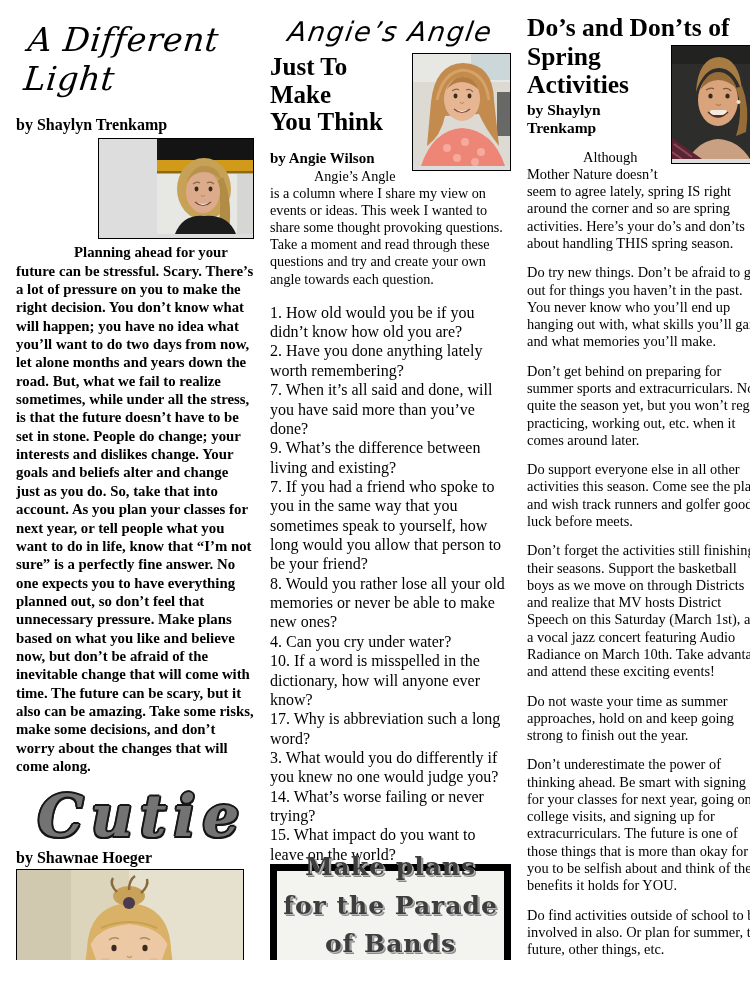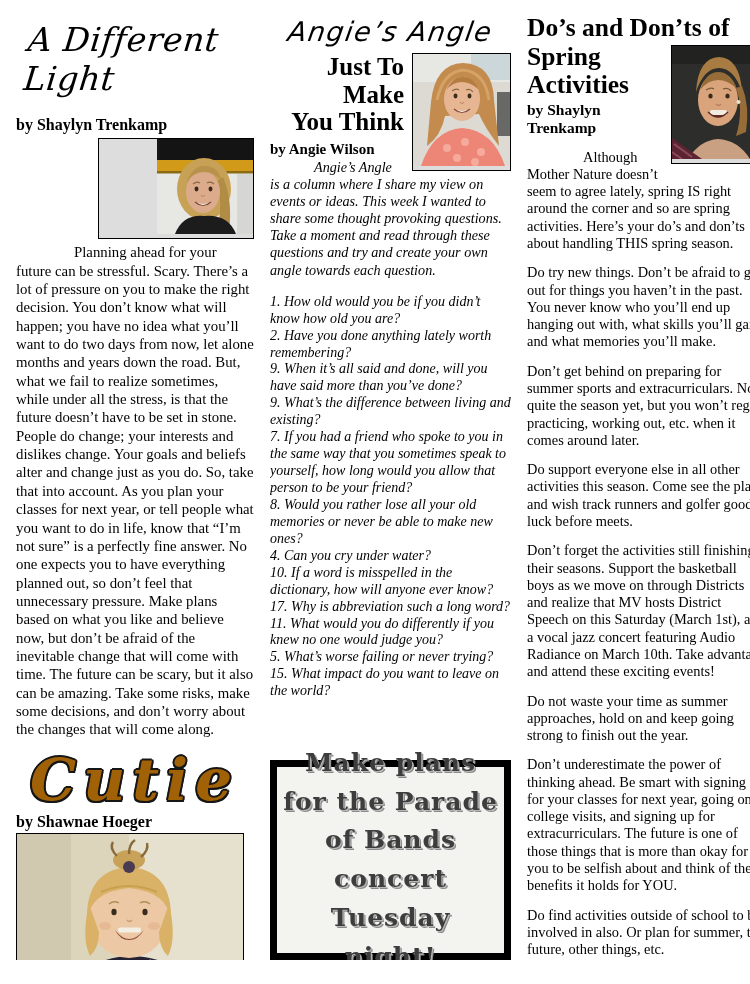--- a/index.html
+++ b/index.html
@@ -20,49 +20,50 @@
 
   
   .script-title {
     font-family:"DejaVu Serif", serif; font-style:italic;
     font-size:33px; letter-spacing:.5px;
     transform:skewX(-6deg); transform-origin:left bottom;
     margin:6px 0 18px 6px;
   }
   .byline { font-weight:bold; font-size:16px; margin-bottom:2px; }
   .bodytext { font-size:14.8px; line-height:1.24; }
-  .indent58 { text-indent:58px; }
+  .indent58 { text-indent:58px;font-weight:bold; }
   .photo { border:1px solid #000; display:block; background:#ddd; }
   .float-r { float:right; margin:2px 0 4px 8px; }
 
   .cutie-wrap { margin-top:12px; }
   .cutie-title {
     font-family:"DejaVu Serif", serif; font-weight:bold; font-style:italic;
     font-size:58px; line-height:1; letter-spacing:7px;
-    color:#a16207; margin:0 0 4px 14px;
+    color:#737373; margin:0 0 4px 14px;
     text-shadow: 2px 0 0 #161616, -2px 0 0 #161616, 0 2px 0 #161616, 0 -2px 0 #161616,
                  1.5px 1.5px 0 #161616, -1.5px 1.5px 0 #161616,
                  1.5px -1.5px 0 #161616, -1.5px -1.5px 0 #161616;
+    text-align: center;
   }
 
   
   .masthead {
     font-family:"DejaVu Sans", sans-serif; font-style:italic;
     font-size:27px; letter-spacing:1.5px; text-align:center;
     transform:skewX(-9deg); margin:2px 0 4px;
   }
   .mid-headline {
     font-weight:bold; font-size:25px; line-height:1.1;
-    text-align:right; white-space:pre-line; margin-top:2px;
-  }
-  .mid-byline { font-weight:bold; font-size:15px; margin:5px 0 1px; }
+    text-align:left; white-space:pre-line; margin-top:2px;
+  }
+  .mid-byline { font-weight:bold; font-size:15px; margin:14px 0 1px; }
   .mid-body { font-size:14.2px; line-height:1.21; }
-  .indent44 { text-indent:44px;font-style:italic; }
+  .indent44 { text-indent:44px; }
   .questions { margin-top:15px; }
-  .q { font-size:14px; line-height:1.21;font-style:italic; }
+  .q { font-size:16px; line-height:1.21; }
   .announce {
     margin-top:auto; flex:none;
     border:7px solid #000; background:#f3f3f0;
     height:200px; padding:8px 6px;
     display:flex; align-items:center; justify-content:center; text-align:center;
   }
   .announce-text {
     font-family:"DejaVu Serif", serif; font-weight:bold;
     font-size:25px; line-height:1.55; letter-spacing:1px;
     color:#3d3d3d;
@@ -176,29 +177,29 @@
             <circle cx="62" cy="108" r="4" fill="#f5aa9c"></circle>
           </svg>
         </span>
         <div class="mid-headline">Just To Make
 You Think</div>
         <div class="mid-byline">by Angie Wilson</div>
         <div class="mid-body indent44">Angie’s Angle is a column where I share my view on events or ideas. This week I wanted to share some thought provoking questions. Take a moment and read through these questions and try and create your own angle towards each question.</div>
         <div class="questions">
           <div class="q">1.  How old would you be if you didn’t know how old you are?</div>
           <div class="q">2. Have you done anything lately worth remembering?</div>
-          <div class="q">9. When it’s all said and done, will you have said more than you’ve done?</div>
+          <div class="q">7. When it’s all said and done, will you have said more than you’ve done?</div>
           <div class="q">9. What’s the difference between living and existing?</div>
           <div class="q">7. If you had a friend who spoke to you in the same way that you sometimes speak to yourself, how long would you allow that person to be your friend?</div>
           <div class="q">8. Would you rather lose all your old memories or never be able to make new ones?</div>
           <div class="q">4. Can you cry under water?</div>
           <div class="q">10. If a word is misspelled in the dictionary, how will anyone ever know?</div>
           <div class="q">17. Why is abbreviation such a long word?</div>
-          <div class="q">11. What would you do differently if you knew no one would judge you?</div>
-          <div class="q">5.  What’s worse failing or never trying?</div>
+          <div class="q">3. What would you do differently if you knew no one would judge you?</div>
+          <div class="q">14.  What’s worse failing or never trying?</div>
           <div class="q">15.  What impact do you want to leave on the world?</div>
         </div>
       </div>
       <div class="announce">
         <div class="announce-text">Make plans for the Parade of Bands concert Tuesday night!</div>
       </div>
     </div>
 
     <div class="col col-right">
       <div class="right-headline">Do’s and Don’ts of</div>

